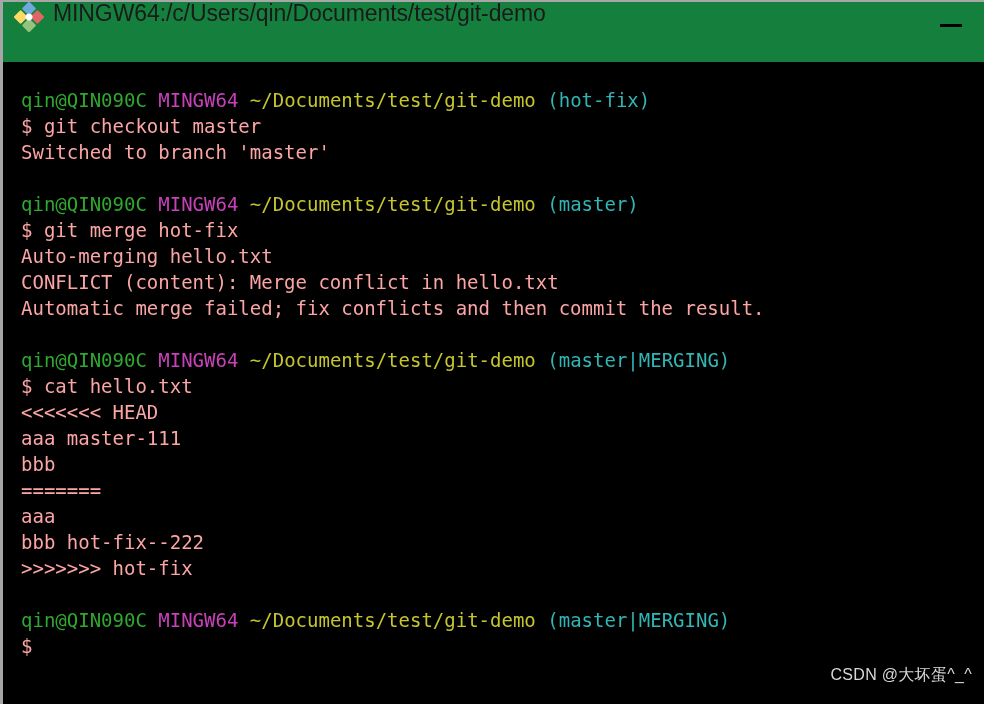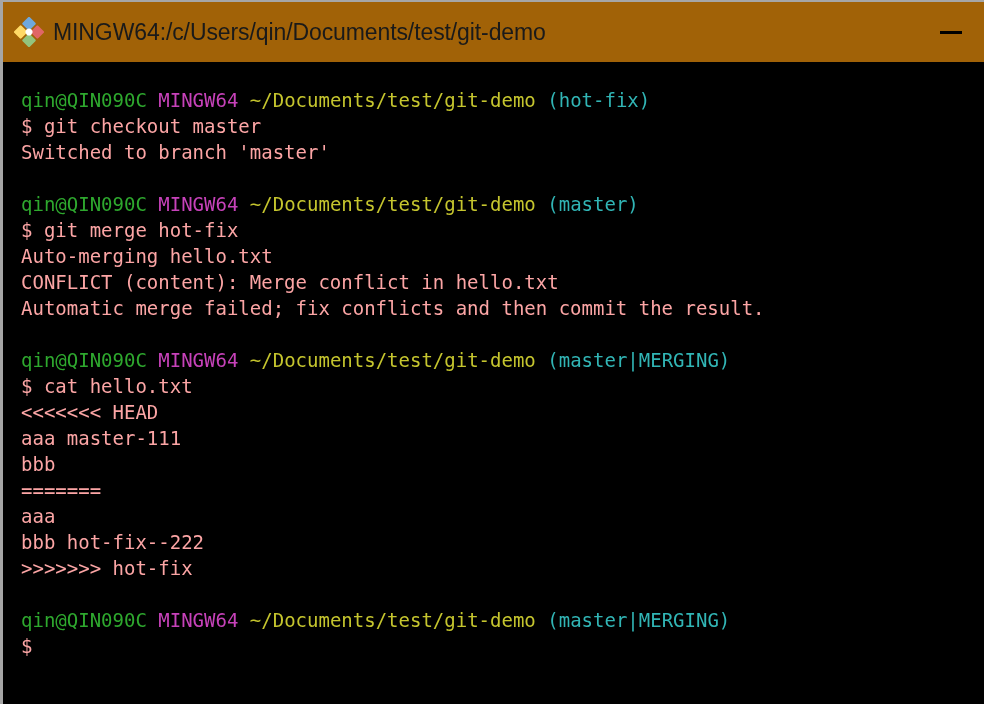--- a/index.html
+++ b/index.html
@@ -16,27 +16,26 @@
     background: #ffffff;
     font-family: "Liberation Sans", sans-serif;
   }
 
   
   .titlebar {
     position: absolute;
     left: 0; top: 0;
     width: 984px;
     height: 62px;
-    background: #a16207;
+    background: #15803d;
     border-top: 2px solid #a6a6a6;
     border-left: 3px solid #a6a6a6;
     border-right: 0;
     box-sizing: border-box;
     display: flex;
-    align-items: center;
   }
   .title-icon {
     width: 30px;
     height: 30px;
     margin-left: 11px;
     margin-right: 9px;
     position: relative;
     flex: none;
   }
   .title-icon svg { display:block; }
@@ -138,15 +137,16 @@
 
     <div class="win-btn">
       <span class="min-glyph"></span>
     </div>
     <div class="win-btn-close-spacer"></div>
   </div>
 
   <div class="terminal">
     <div class="screen" id="screen"><div class="line"><span class="c-green">qin@QIN090C</span> <span class="c-magenta">MINGW64</span> <span class="c-yellow">~/Documents/test/git-demo</span> <span class="c-cyan">(hot-fix)</span></div><div class="line"><span class="c-white">$ git checkout master</span></div><div class="line"><span class="c-white">Switched to branch 'master'</span></div><div class="line blank"><span class="c-white"></span></div><div class="line"><span class="c-green">qin@QIN090C</span> <span class="c-magenta">MINGW64</span> <span class="c-yellow">~/Documents/test/git-demo</span> <span class="c-cyan">(master)</span></div><div class="line"><span class="c-white">$ git merge hot-fix</span></div><div class="line"><span class="c-white">Auto-merging hello.txt</span></div><div class="line"><span class="c-white">CONFLICT (content): Merge conflict in hello.txt</span></div><div class="line"><span class="c-white">Automatic merge failed; fix conflicts and then commit the result.</span></div><div class="line blank"><span class="c-white"></span></div><div class="line"><span class="c-green">qin@QIN090C</span> <span class="c-magenta">MINGW64</span> <span class="c-yellow">~/Documents/test/git-demo</span> <span class="c-cyan">(master|MERGING)</span></div><div class="line"><span class="c-white">$ cat hello.txt</span></div><div class="line"><span class="c-white">&lt;&lt;&lt;&lt;&lt;&lt;&lt; HEAD</span></div><div class="line"><span class="c-white">aaa master-111</span></div><div class="line"><span class="c-white">bbb</span></div><div class="line"><span class="c-white">=======</span></div><div class="line"><span class="c-white">aaa</span></div><div class="line"><span class="c-white">bbb hot-fix--222</span></div><div class="line"><span class="c-white">&gt;&gt;&gt;&gt;&gt;&gt;&gt; hot-fix</span></div><div class="line blank"><span class="c-white"></span></div><div class="line"><span class="c-green">qin@QIN090C</span> <span class="c-magenta">MINGW64</span> <span class="c-yellow">~/Documents/test/git-demo</span> <span class="c-cyan">(master|MERGING)</span></div><div class="line"><span class="c-white">$</span></div></div>
 
+    <div class="watermark">CSDN @大坏蛋^_^</div>
   </div>
 
 </div>
 
 </body></html>

